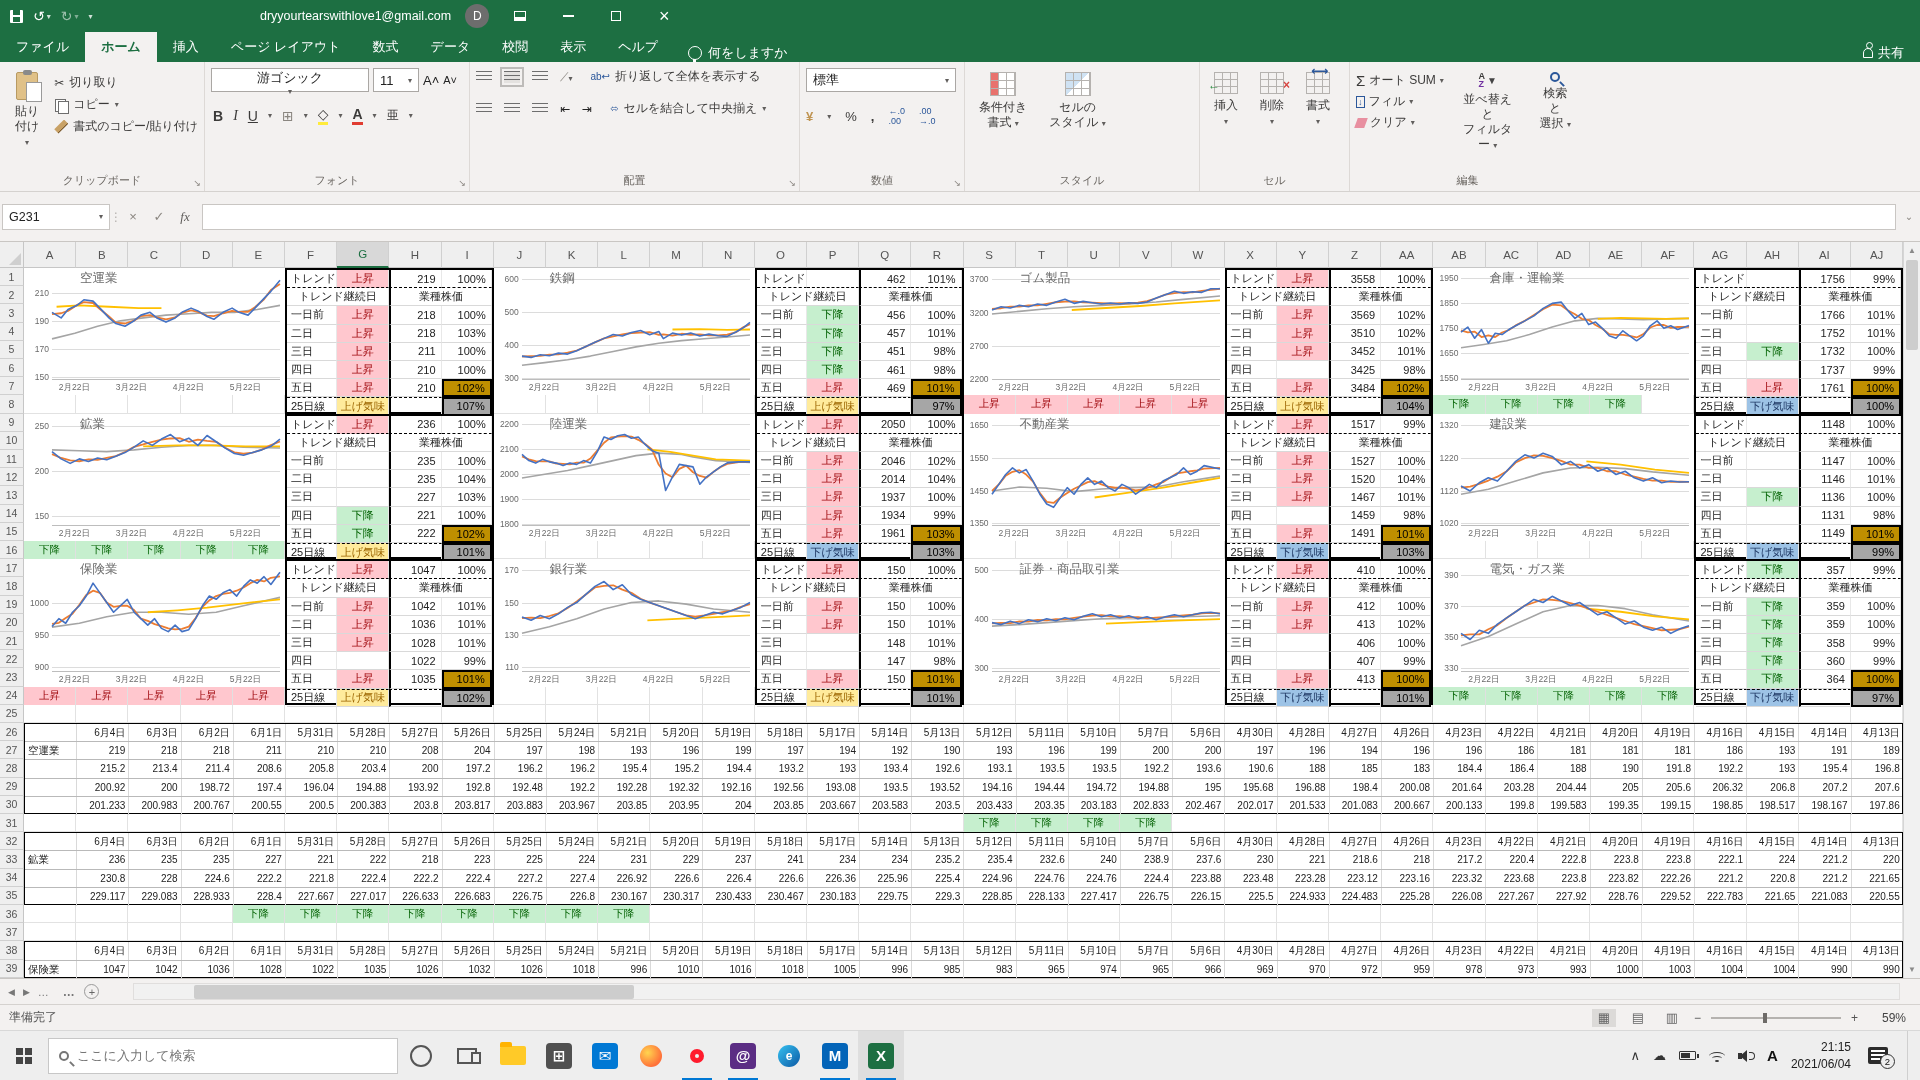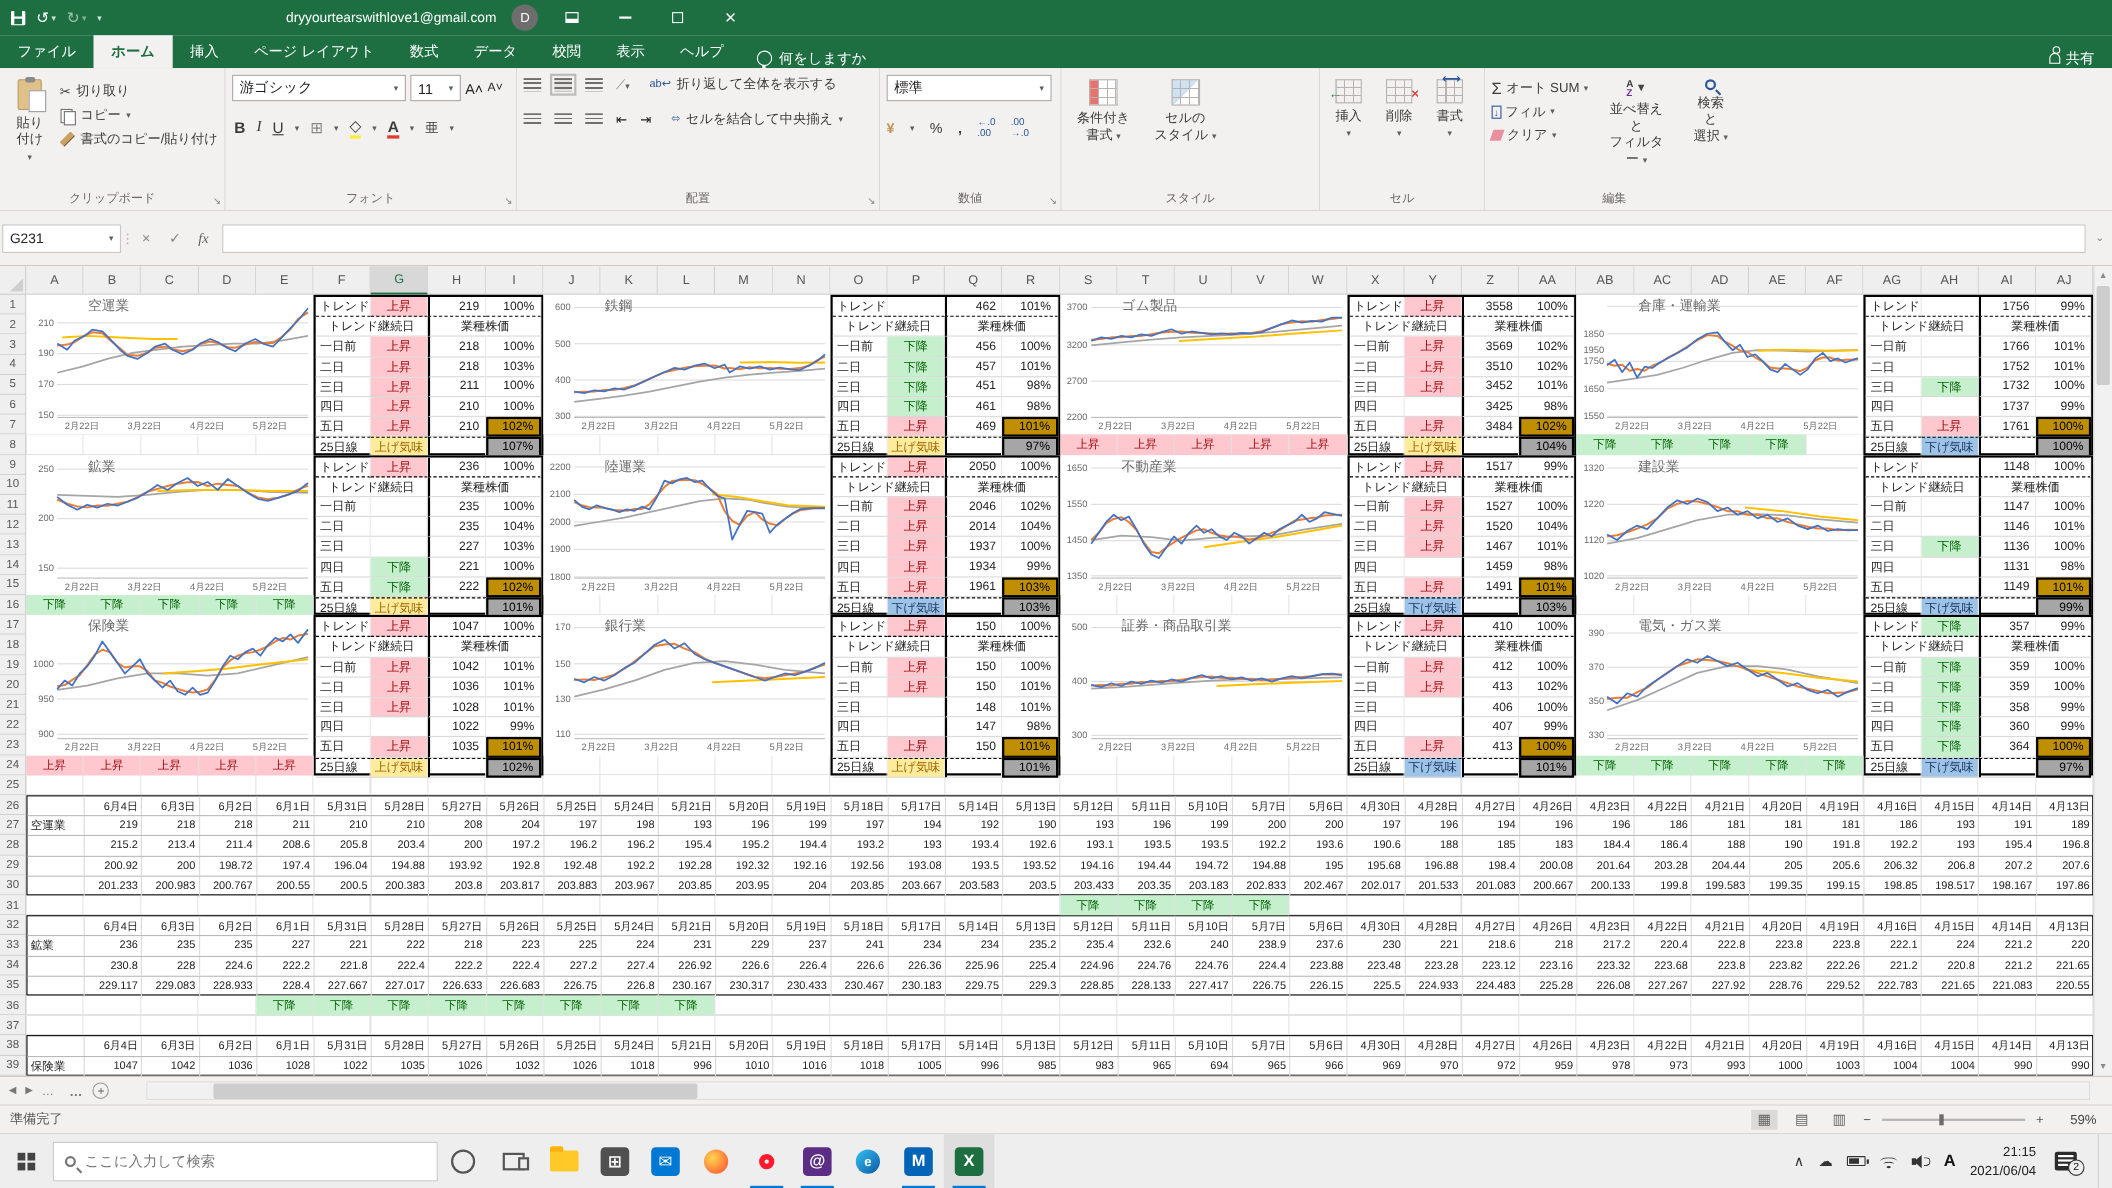--- a/index.html
+++ b/index.html
@@ -285,21 +285,21 @@
             <span class="mini brush"></span>
             <span>書式のコピー/貼り付け</span>
           </span>
       </div>
       <span class="glabel">クリップボード</span>
       <span class="launcher">↘</span>
     </div>
 
     <div class="rgroup" style="width:265px;flex-direction:column;">
       <div class="fontrow">
-        <div class="selbox" style="width:158px;">
+        <div class="selbox" style="width:158px;flex-direction:column;">
             <span>游ゴシック</span>
             <span class="chev">▾</span>
           </div>
         <div class="selbox" style="width:46px;">
             <span>11</span>
             <span class="chev">▾</span>
           </div>
         <span style="font-size:13px;">A˄</span>
         <span style="font-size:11px;">A˅</span>
       </div>
@@ -701,21 +701,21 @@
           <div class="tc num p-gray">104%</div>
         </div>
         <div class="stripcell s-up" style="left: 963.6px; top: 153.4px; width: 52.2px;">上昇</div>
         <div class="stripcell s-up" style="left: 1015.8px; top: 153.4px; width: 52.2px;">上昇</div>
         <div class="stripcell s-up" style="left: 1068px; top: 153.4px; width: 52.2px;">上昇</div>
         <div class="stripcell s-up" style="left: 1120.2px; top: 153.4px; width: 52.2px;">上昇</div>
         <div class="stripcell s-up" style="left: 1172.4px; top: 153.4px; width: 52.2px;">上昇</div>
         <div class="chart" style="left: 1433.4px; top: 26px; width: 261px; height: 127.4px;">
           <div class="ctitle">倉庫・運輸業</div>
           <div class="gline" style="top: 10.4916px;"></div>
-          <div class="ylab" style="top: 5.49157px; margin-top: 40px;">1950</div>
+          <div class="ylab" style="top: 5.49157px;">1950</div>
           <div class="gline" style="top: 35.4072px;"></div>
           <div class="ylab" style="top: 30.4072px;">1850</div>
           <div class="gline" style="top: 60.3229px;"></div>
           <div class="ylab" style="top: 55.3229px;">1750</div>
           <div class="gline" style="top: 85.2386px;"></div>
           <div class="ylab" style="top: 80.2386px;">1650</div>
           <div class="gline" style="top: 110.154px;"></div>
           <div class="ylab" style="top: 105.154px;">1550</div>
           <div class="axis" style="top: 111.4px;"></div>
           <div class="xlab" style="left: 34.84px; top: 114.4px;">2月22日</div>
@@ -1607,21 +1607,21 @@
             <div class="bcell">1018</div>
             <div class="bcell">996</div>
             <div class="bcell">1010</div>
             <div class="bcell">1016</div>
             <div class="bcell">1018</div>
             <div class="bcell">1005</div>
             <div class="bcell">996</div>
             <div class="bcell">985</div>
             <div class="bcell">983</div>
             <div class="bcell">965</div>
-            <div class="bcell">694</div>
+            <div class="bcell">974</div>
             <div class="bcell">965</div>
             <div class="bcell">966</div>
             <div class="bcell">969</div>
             <div class="bcell">970</div>
             <div class="bcell">972</div>
             <div class="bcell">959</div>
             <div class="bcell">978</div>
             <div class="bcell">973</div>
             <div class="bcell">993</div>
             <div class="bcell">1000</div>

